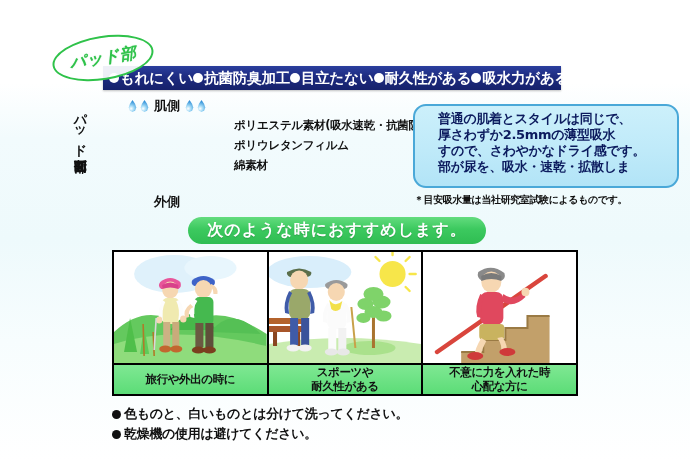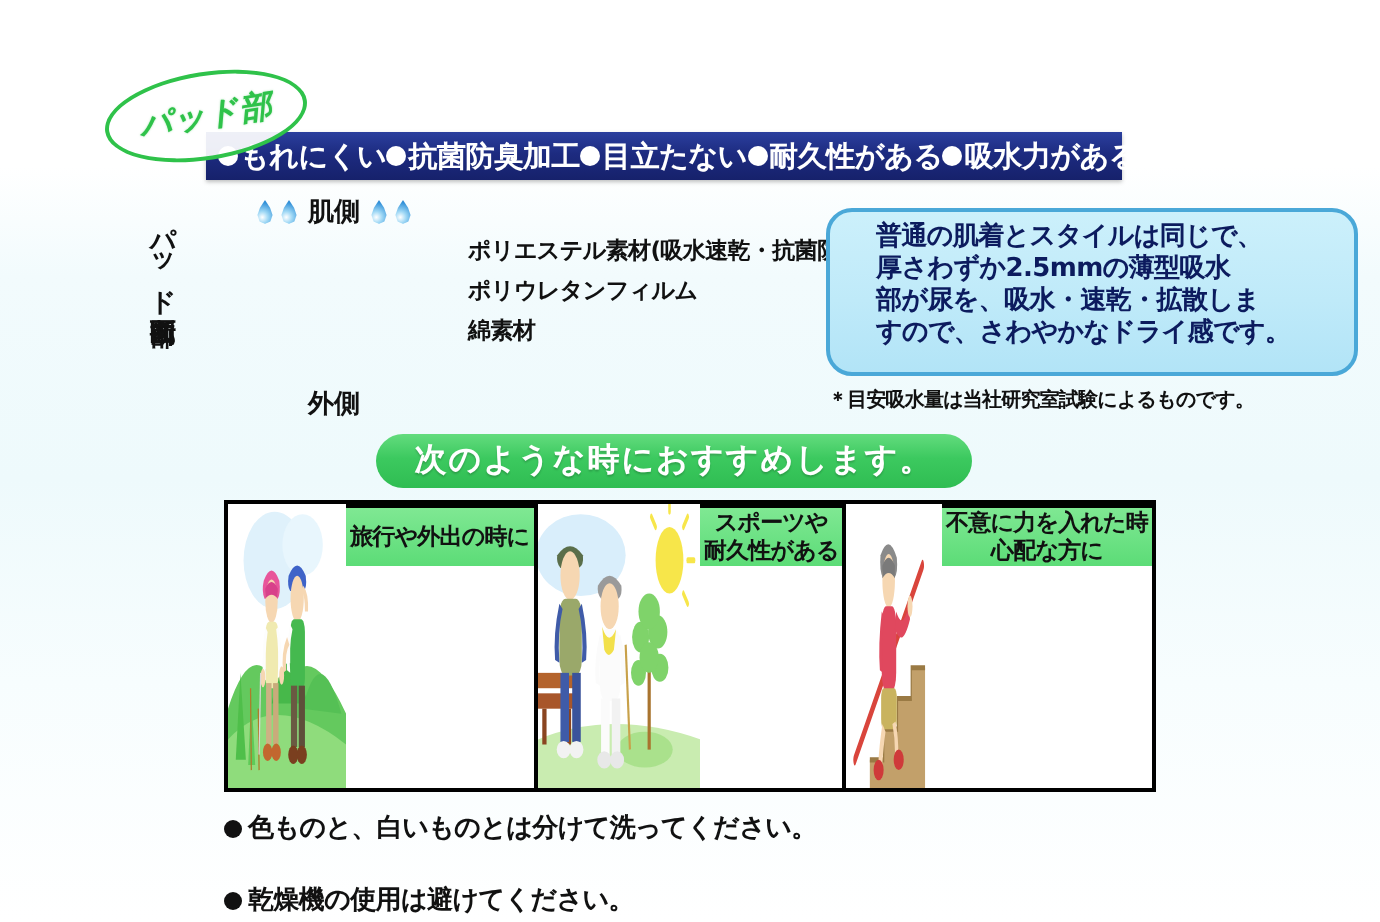--- a/index.html
+++ b/index.html
@@ -248,21 +248,21 @@
     height: 146px;
     display: flex;
     border: 2px solid #000000;
     box-sizing: border-box;
     background: #ffffff;
     z-index: 3;
   }
   .panel {
     flex: 1 1 0;
     display: flex;
-    flex-direction: row;
+    flex-direction: column;
     border-right: 2px solid #000000;
     box-sizing: border-box;
     min-width: 0;
   }
   .panel:last-child { border-right: none; }
   .panel .art {
     flex: 1 1 auto;
     position: relative;
     overflow: hidden;
     background: #ffffff;
@@ -297,21 +297,21 @@
     z-index: 4;
   }
   #wash-title {
     font-size: 14.5px;
     font-weight: 700;
     color: #111111;
     white-space: nowrap;
     letter-spacing: -0.3px;
     padding-top: 1px;
   }
-  #wash-lines { display: flex; flex-direction: column; gap: 18px; }
+  #wash-lines { display: flex; flex-direction: column; gap: 2px; }
   #wash-lines .wline {
     font-size: 13px;
     font-weight: 700;
     color: #111111;
     white-space: nowrap;
     letter-spacing: -0.3px;
     display: flex;
     align-items: baseline;
   }
   #wash-lines .wb {
@@ -374,22 +374,22 @@
     <div id="material-list">
       <div class="material">ポリエステル素材(吸水速乾・抗菌防臭)</div>
       <div class="material">ポリウレタンフィルム</div>
       <div class="material">綿素材</div>
     </div>
   </div>
 
   <div id="callout">
     <p>普通の肌着とスタイルは同じで、</p>
     <p>厚さわずか2.5mmの薄型吸水</p>
+    <p>すので、さわやかなドライ感です。</p>
     <p>部が尿を、吸水・速乾・拡散しま</p>
-    <p>すので、さわやかなドライ感です。</p>
   </div>
   <div id="footnote">＊目安吸水量は当社研究室試験によるものです。</div>
 
   <div id="recommend-pill">次のような時におすすめします。</div>
 
   <div id="panels">
 
     <div class="panel">
       <div class="art">
         <svg viewBox="0 0 152 111" width="100%" height="100%" preserveAspectRatio="none">

